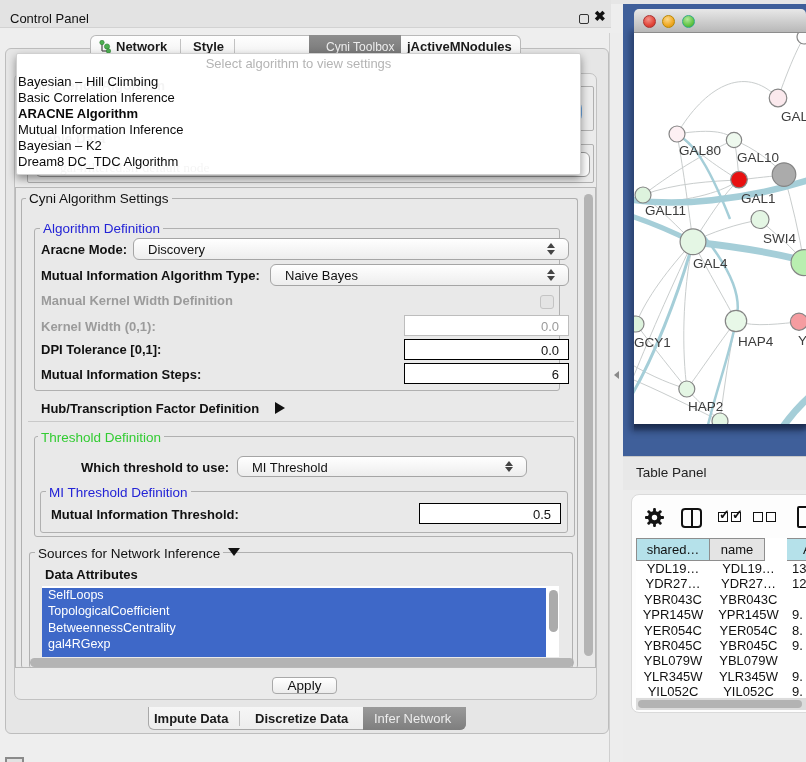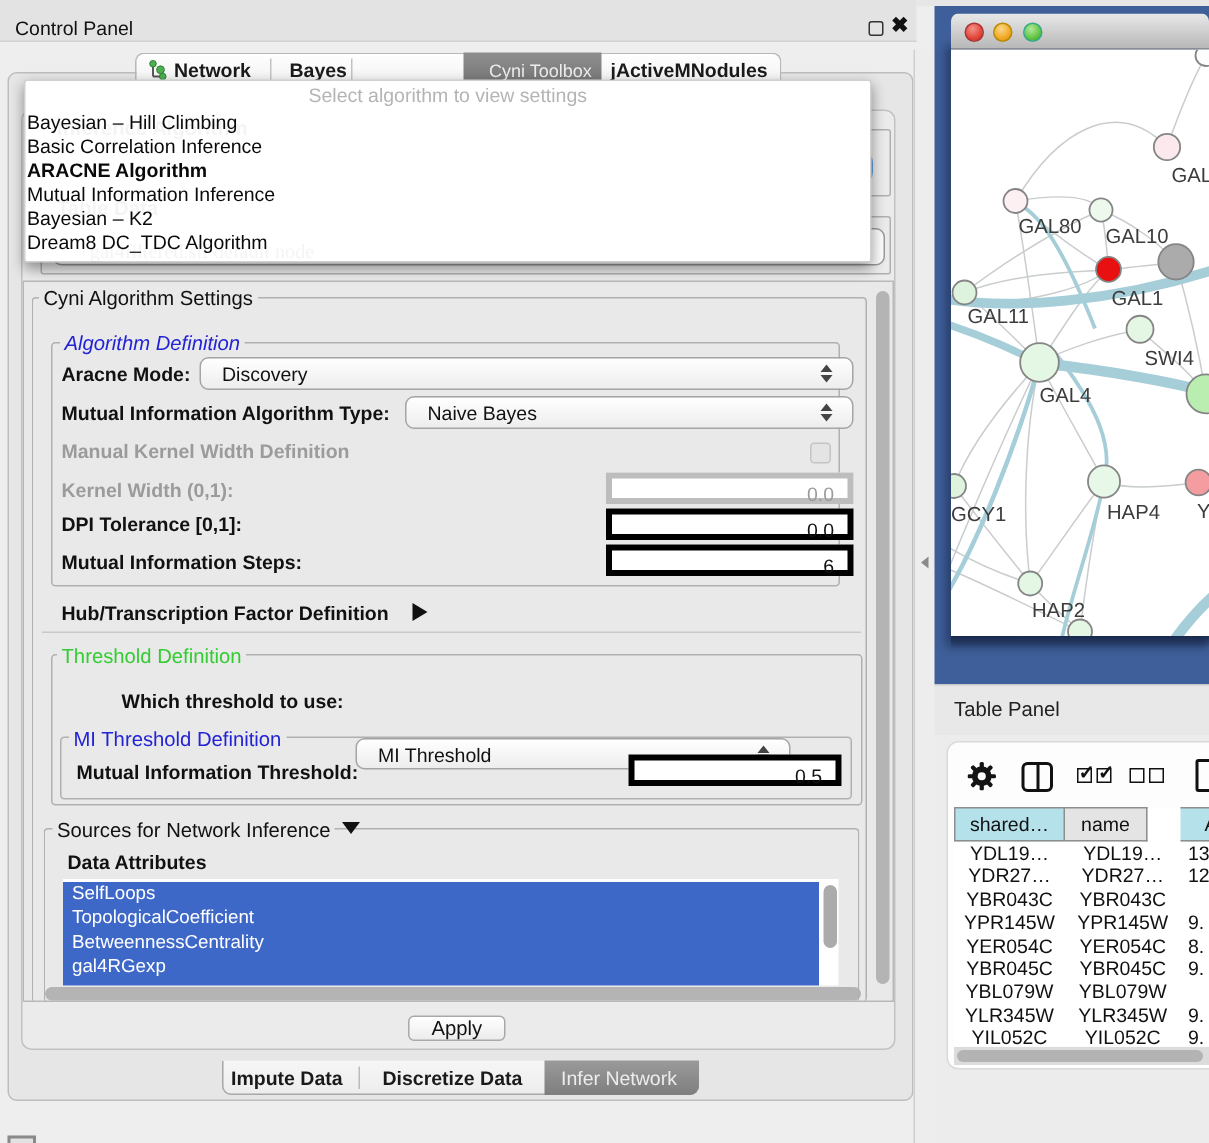--- a/index.html
+++ b/index.html
@@ -4,21 +4,21 @@
 <style>
 * { margin:0; padding:0; box-sizing:border-box; }
 html,body { width:806px; height:762px; overflow:hidden; }
 body { position:relative; background:#eeeeee; font-family:"Liberation Sans", sans-serif; }
 .abs { position:absolute; }
 .b { font-weight:bold; }
 .combo { position:absolute; height:22px; background:linear-gradient(#ffffff,#ededed); border:1px solid #a5a5a5; border-radius:6px; font-size:13.5px; color:#111; }
 .combo span { position:absolute; left:14px; top:3px; font-size:13px; }
 .combo::before { content:""; position:absolute; right:13px; top:4px; width:0; height:0; border-bottom:5px solid #444; border-left:4px solid transparent; border-right:4px solid transparent; }
 .combo::after { content:""; position:absolute; right:13px; bottom:4px; width:0; height:0; border-top:5px solid #444; border-left:4px solid transparent; border-right:4px solid transparent; }
-.field { position:absolute; height:21px; background:#fff; border:4px solid #000000; font-size:13px; color:#111; text-align:right; padding:2.5px 9px 0 0; }
+.field { position:absolute; height:21px; background:#fff; border:1px solid #000000; font-size:13px; color:#111; text-align:right; padding:2.5px 9px 0 0; }
 </style>
 </head>
 <body>
 
 <div class="abs" style="left:0;top:5;width:611px;height:28px;background:#e3e3e3;border-bottom:1px solid #d2d2d2;"></div>
 <div class="abs" style="left:10px;top:11px;font-size:13px;color:#111;">Control Panel</div>
 <div class="abs" style="left:579px;top:14px;width:10px;height:10px;border:1.5px solid #333;border-radius:2px;"></div>
 <div class="abs b" style="left:594px;top:8px;font-size:14px;color:#111;">✖</div>
 
 <div class="abs" style="left:5px;top:48px;width:604px;height:686px;background:#e6e6e6;border:1px solid #bdbdbd;border-radius:6px;"></div>
@@ -26,21 +26,21 @@
 <div class="abs" style="left:90px;top:35px;width:431px;height:23px;background:linear-gradient(#fefefe,#f1f1f1);border:1px solid #b9b9b9;border-bottom:none;border-radius:6px 6px 0 0;"></div>
 <svg class="abs" style="left:99px;top:40px;" width="14" height="14" viewBox="0 0 14 14">
   <line x1="3" y1="3" x2="3" y2="11" stroke="#555" stroke-width="1.3"></line>
   <line x1="3" y1="11" x2="9" y2="11" stroke="#555" stroke-width="1.3"></line>
   <circle cx="3" cy="2.5" r="2.2" fill="#4caf50" stroke="#2e7d32" stroke-width="0.6"></circle>
   <circle cx="8" cy="6.5" r="2.6" fill="#4caf50" stroke="#2e7d32" stroke-width="0.6"></circle>
   <circle cx="9.5" cy="11" r="2.2" fill="#4caf50" stroke="#2e7d32" stroke-width="0.6"></circle>
 </svg>
 <div class="abs b" style="left:116px;top:39px;font-size:13px;color:#1a1a1a;">Network</div>
 <div class="abs" style="left:180px;top:39px;width:1px;height:15px;background:#c2c2c2;"></div>
-<div class="abs b" style="left:193px;top:39px;font-size:13px;color:#1a1a1a;">Bayes</div>
+<div class="abs b" style="left:193px;top:39px;font-size:13px;color:#1a1a1a;">Style</div>
 <div class="abs" style="left:234px;top:39px;width:1px;height:15px;background:#c2c2c2;"></div>
 <div class="abs b" style="left:247px;top:39px;font-size:13px;color:#1a1a1a;margin-top:24px;">Select</div>
 <div class="abs" style="left:309px;top:35px;width:92px;height:23px;background:linear-gradient(#8e8e8e,#747474);"></div>
 <div class="abs" style="left:326px;top:40px;font-size:12px;color:#ededed;">Cyni Toolbox</div>
 <div class="abs b" style="left:407px;top:39px;font-size:13px;color:#1a1a1a;">jActiveMNodules</div>
 
 <div class="abs" style="left:14px;top:73px;width:583px;height:627px;background:#ebebeb;border:1px solid #c2c2c2;border-radius:7px;"></div>
 
 <div class="abs" style="left:27px;top:86px;width:567px;height:45px;border:1px solid #b0b0b0;border-radius:2px;"></div>
 <div class="abs" style="left:554px;top:101px;width:28px;height:21px;background:#fff;border:3px solid #6aa3dd;border-radius:7px;"></div>
@@ -50,21 +50,21 @@
 <div class="abs" style="left:15px;top:187px;width:581px;height:481px;border:1px solid #b8b8b8;background:#e9e9e9;"></div>
 
 <div class="abs" style="left:584px;top:194px;width:9px;height:462px;background:#b4b4b4;border-radius:5px;"></div>
 
 <div class="abs" style="left:30px;top:658px;width:544px;height:9px;background:#b4b4b4;border-radius:5px;"></div>
 
 <div class="abs" style="left:21px;top:198px;width:557px;height:470px;border:1px solid #b0b0b0;border-radius:3px;border-bottom:none;"></div>
 <div class="abs" style="left:26px;top:191px;font-size:13.5px;color:#111;background:#e9e9e9;padding:0 3px;">Cyni Algorithm Settings</div>
 
 <div class="abs" style="left:34px;top:228px;width:526px;height:163px;border:1px solid #b0b0b0;border-radius:3px;"></div>
-<div class="abs" style="left:40px;top:221px;font-size:13.5px;color:#2323d6;background:#e9e9e9;padding:0 3px;font-style:italic;">Algorithm Definition</div>
+<div class="abs" style="left:40px;top:221px;font-size:13.5px;color:#2323d6;background:#e9e9e9;padding:0 3px;">Algorithm Definition</div>
 
 <div class="abs b" style="left:41px;top:242px;font-size:13px;color:#111;">Aracne Mode:</div>
 <div class="combo" style="left:133px;top:238px;width:436px;">
     <span>Discovery</span>
   </div>
 <div class="abs b" style="left:41px;top:267.5px;font-size:13px;color:#111;">Mutual Information Algorithm Type:</div>
 <div class="combo" style="left:270px;top:264px;width:299px;">
     <span>Naive Bayes</span>
   </div>
 <div class="abs b" style="left:41px;top:293px;font-size:13px;color:#9b9b9b;">Manual Kernel Width Definition</div>
@@ -76,21 +76,21 @@
 <div class="abs b" style="left:41px;top:366.5px;font-size:13px;color:#111;">Mutual Information Steps:</div>
 <div class="field" style="left:404px;top:363px;width:165px;">6</div>
 
 <div class="abs b" style="left:41px;top:400.5px;font-size:13px;color:#111;">Hub/Transcription Factor Definition</div>
 <div class="abs" style="left:275px;top:402px;width:0;height:0;border-left:10px solid #111;border-top:6px solid transparent;border-bottom:6px solid transparent;"></div>
 <div class="abs" style="left:28px;top:421px;width:546px;height:1px;background:#c9c9c9;"></div>
 
 <div class="abs" style="left:34px;top:436px;width:541px;height:101px;border:1px solid #b0b0b0;border-radius:3px;"></div>
 <div class="abs" style="left:38px;top:429.5px;font-size:13.5px;color:#33cc33;background:#e9e9e9;padding:0 3px;">Threshold Definition</div>
 <div class="abs b" style="left:81px;top:459.5px;font-size:13px;color:#111;">Which threshold to use:</div>
-<div class="combo" style="left:237px;top:456px;width:290px;height:21px;margin-top:36px;">
+<div class="combo" style="left:237px;top:456px;width:290px;height:21px;">
     <span>MI Threshold</span>
   </div>
 <div class="abs" style="left:40px;top:491px;width:528px;height:42px;border:1px solid #b0b0b0;border-radius:3px;"></div>
 <div class="abs" style="left:46px;top:484.5px;font-size:13.5px;color:#2323d6;background:#e9e9e9;padding:0 3px;">MI Threshold Definition</div>
 <div class="abs b" style="left:51px;top:506.5px;font-size:13px;color:#111;">Mutual Information Threshold:</div>
 <div class="field" style="left:419px;top:503px;width:142px;">0.5</div>
 
 <div class="abs" style="left:29px;top:552px;width:544px;height:116px;border:1px solid #b0b0b0;border-radius:3px;border-bottom:none;"></div>
 <div class="abs" style="left:35px;top:545.5px;font-size:13.5px;color:#111;background:#e9e9e9;padding:0 3px;">Sources for Network Inference</div>
 <div class="abs" style="left:228px;top:548px;width:0;height:0;border-top:8px solid #111;border-left:6.5px solid transparent;border-right:6.5px solid transparent;"></div>

